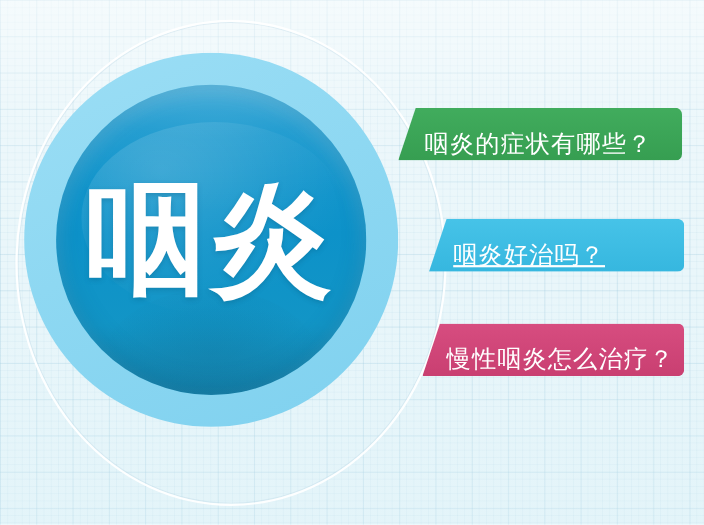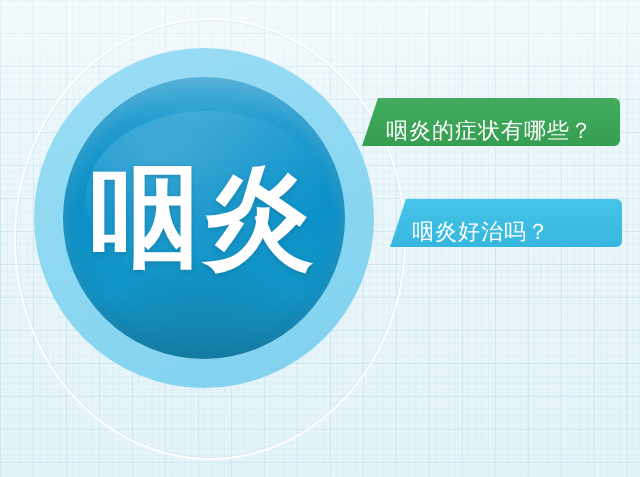--- a/index.html
+++ b/index.html
@@ -49,25 +49,24 @@
     height: 438px;
     border-radius: 50%;
     border: 2px solid rgba(255, 255, 255, 0.92);
     box-shadow: 0 0 0 1px rgba(186, 214, 228, 0.35) inset;
     pointer-events: none;
   }
 
   
   .circle-wrap {
     position: absolute;
-    left: 34px;
+    left: 22px;
     top: 48px;
     width: 340px;
     height: 340px;
-    font-family: Liberation Serif, serif;
   }
   .circle-outer {
     position: absolute;
     inset: 0;
     border-radius: 50%;
     background: #8ed9f3;
     background-image: linear-gradient(155deg, #9cdef5 0%, #8ed8f2 45%, #7fd1ef 100%);
   }
   .circle-inner {
     position: absolute;
@@ -151,20 +150,21 @@
     background-image: linear-gradient(180deg, #41ac5d 0%, #369e51 100%);
   }
   .banner-blue {
     left: 390px;
     top: 199px;
     width: 232px;
     height: 48px;
     padding-left: 22px;
     background: #3dbde4;
     background-image: linear-gradient(180deg, #46c3e8 0%, #36b7df 100%);
+    text-decoration: underline;
   }
   .banner-pink {
     left: 384px;
     top: 294px;
     width: 238px;
     height: 48px;
     padding-left: 22px;
     background: #cf4578;
     background-image: linear-gradient(180deg, #d74d80 0%, #c93f71 100%);
   }
@@ -189,14 +189,17 @@
   </div>
 
   <div class="banner banner-green">
     <span class="banner-text">咽炎的症状有哪些？</span>
   </div>
 
   <div class="banner banner-blue">
     <span class="banner-text">咽炎好治吗？</span>
   </div>
 
+  <div class="banner banner-pink">
+    <span class="banner-text">慢性咽炎怎么治疗？</span>
+  </div>
 
 </div>
 
 </body></html>

